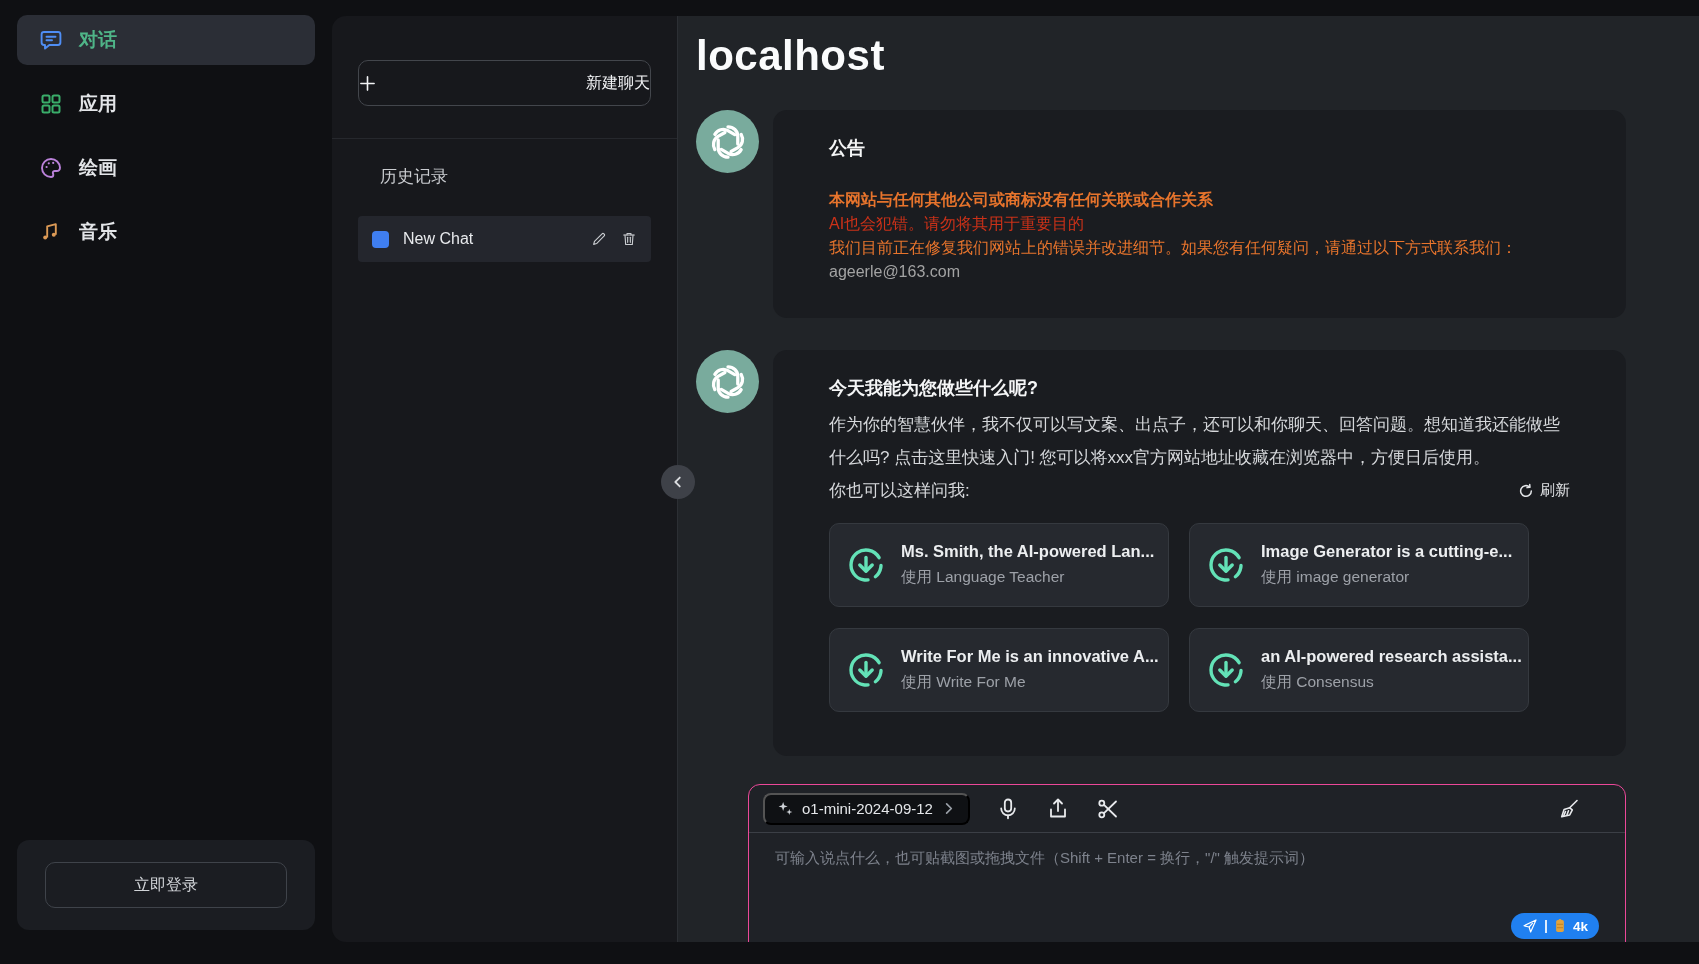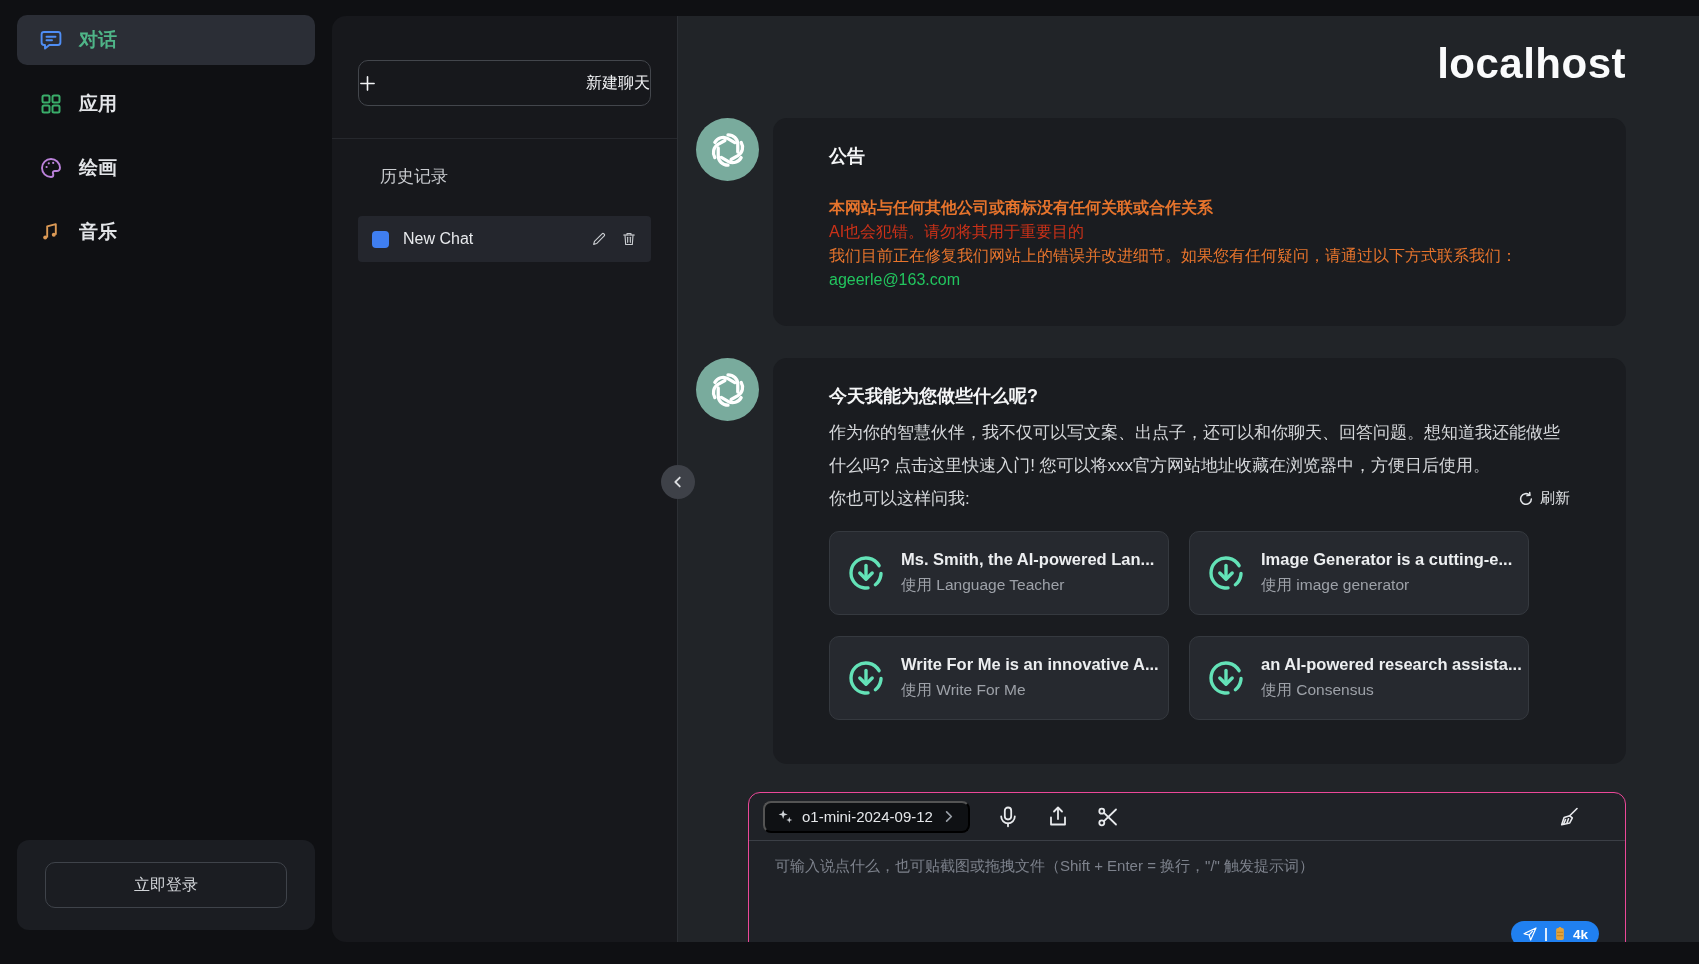--- a/index.html
+++ b/index.html
@@ -24,31 +24,31 @@
   .history-title { margin:26px 0 0 22px; font-size:17px; color:#caccd0; }
   .history-item { margin-top:28px; height:46px; background:#24262d; border-radius:4px; display:flex; align-items:center; padding:0 14px; gap:14px; cursor:pointer; }
   .chat-square { width:17px; height:17px; border-radius:4px; background:#3f7ef0; flex-shrink:0; }
   .history-item .title { flex:1; font-size:16px; color:#e8eaed; }
   .row-icon { width:16px; height:16px; display:block; cursor:pointer; }
 
   .collapse-btn { position:absolute; left:329px; top:449px; width:34px; height:34px; border-radius:50%; background:#3e4148; display:flex; align-items:center; justify-content:center; cursor:pointer; z-index:5; }
 
   
   .main-col { flex:1; background:#212428; padding:0 73px 0 18px; display:flex; flex-direction:column; overflow:hidden; }
-  .page-title { margin-top:24px; text-align:right; font-size:42px; font-weight:700; color:#fafbfc; letter-spacing:.5px; }
+  .page-title { margin-top:16px; text-align:left; font-size:42px; font-weight:700; color:#fafbfc; letter-spacing:.5px; }
 
   .msg { display:flex; gap:14px; margin-top:30px; }
   .avatar { width:63px; height:63px; border-radius:50%; background:#79ab9d; flex-shrink:0; display:flex; align-items:center; justify-content:center; }
   .bubble { flex:1; background:#1a1c20; border-radius:14px; padding:26px 56px 34px; }
   .bubble h3 { font-size:18px; font-weight:700; color:#f5f6f7; margin-bottom:8px; }
   .ann-line { font-size:16px; line-height:24px; }
   .ann-bold-orange { color:#e7742c; font-weight:700;margin-top:28px; }
   .ann-red { color:#cb3118; }
   .ann-orange { color:#e7742c; }
-  .email-link { color:#22c55e; text-decoration:none; cursor:pointer; }
+  .email-link { color:#a3a3a3; text-decoration:none; cursor:pointer; }
 
   .bubble.welcome { padding-bottom:44px; }
   .welcome-body { font-size:17px; line-height:33px; color:#d6d8db; max-width:800px; }
   .ask-row { display:flex; justify-content:space-between; align-items:center; font-size:17px; color:#d6d8db; line-height:33px; }
   .refresh-btn { display:flex; align-items:center; gap:6px; font-size:15px; color:#e2e4e7; cursor:pointer; background:none; border:none; }
 
   .sugg-grid { margin-top:16px; display:grid; grid-template-columns:340px 340px; gap:21px 20px; }
   .sugg-card { height:84px; background:#26292f; border:1px solid #35393f; border-radius:10px; display:flex; align-items:center; gap:15px; padding:0 16px; cursor:pointer; }
   .sugg-icon { width:40px; height:40px; flex-shrink:0; }
   .sugg-title { font-size:16.5px; font-weight:600; color:#eceef0; white-space:nowrap; overflow:hidden; }

